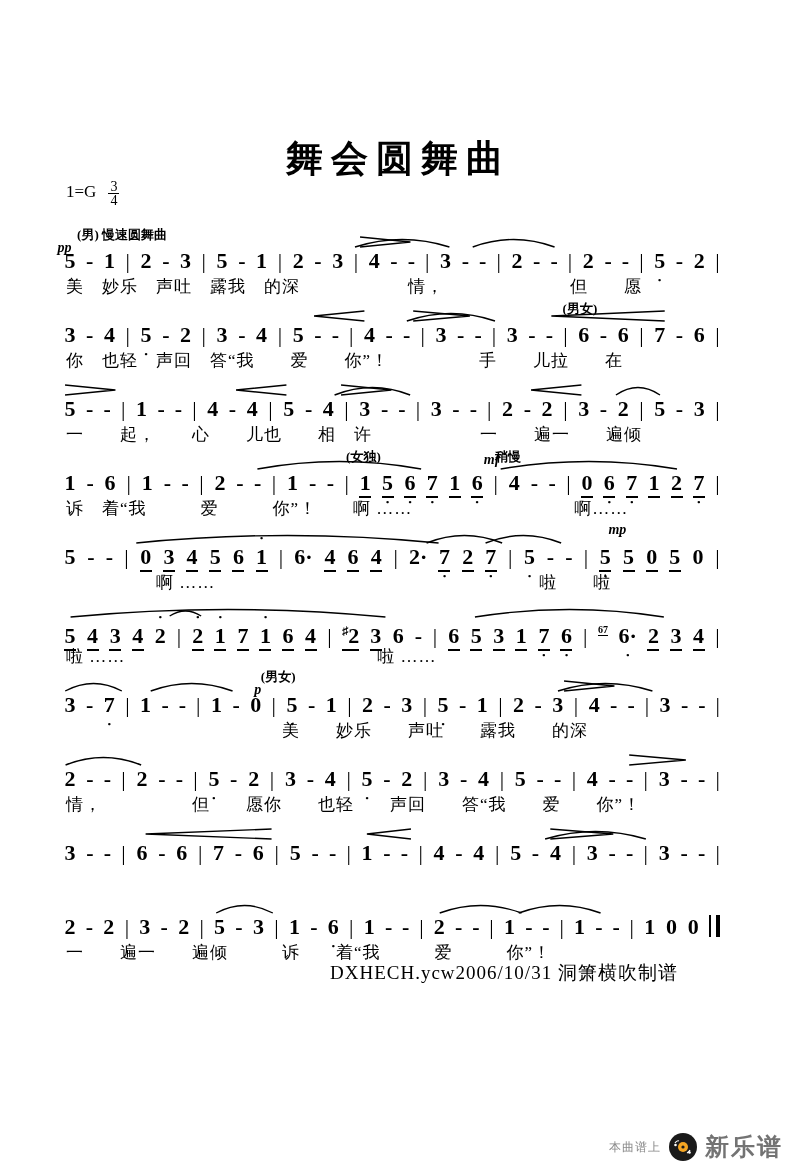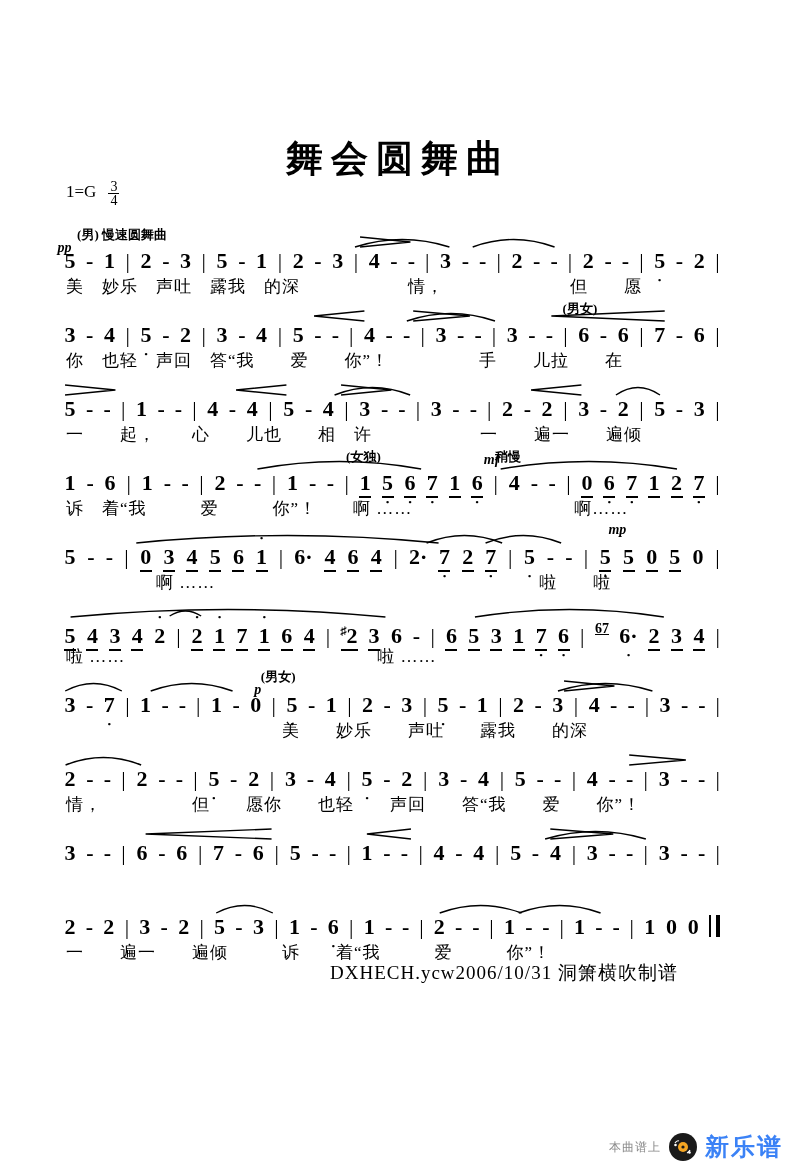--- a/index.html
+++ b/index.html
@@ -17,37 +17,37 @@
   .line{position:relative;height:74px;}
   .notes{position:absolute;top:20px;left:0;right:0;display:flex;justify-content:space-between;
          align-items:baseline;font-size:22px;font-weight:bold;line-height:26px;}
   .note{position:relative;display:inline-block;min-width:12px;text-align:center;}
   .note.eighth{border-bottom:2px solid #000;}
   .note.lo::after{content:"•";position:absolute;left:50%;transform:translateX(-50%);
                   bottom:-11px;font-size:9px;line-height:9px;}
   .note.hi::before{content:"•";position:absolute;left:50%;transform:translateX(-50%);
                    top:-10px;font-size:9px;line-height:9px;}
   .sharp{font-style:normal;font-size:12px;vertical-align:super;}
-  .grace{font-size:14px;font-weight:bold;transform:translateY(-10px);display:inline-block;
+  .grace{font-size:10px;font-weight:bold;transform:translateY(-10px);display:inline-block;
          border-bottom:1px solid #000;line-height:11px;}
   .bar{font-size:22px;font-weight:normal;}
   .bar.final{width:5px;height:22px;border-left:2px solid #000;border-right:4px solid #000;
              display:inline-block;align-self:center;margin-bottom:3px;}
   .dash{font-weight:bold;}
   .lyrics{position:absolute;top:47px;left:2px;right:0;font-size:17px;white-space:pre;
           letter-spacing:1px;}
   .ann{position:absolute;font-size:13px;white-space:pre;}
   .ann.dyn{font-style:italic;font-weight:bold;font-size:14px;}
   .ann.lab{font-size:13px;font-weight:bold;}
   .arc{position:absolute;height:12px;top:8px;overflow:visible;}
   .credit{position:absolute;top:960px;left:330px;font-size:19px;letter-spacing:1px;}
   .watermark{position:absolute;right:14px;bottom:10px;display:flex;align-items:center;gap:7px;
              font-family:"Liberation Sans",sans-serif;}
   .wm-prefix{font-size:12px;color:#8a8a8a;letter-spacing:1px;}
-  .wm-brand{font-size:24px;font-weight:900;color:#3b82f6;letter-spacing:2px;}
+  .wm-brand{font-size:24px;font-weight:900;color:#737373;letter-spacing:2px;}
 </style>
 </head>
 <body>
 
 <div class="page">
   <div class="title">舞会圆舞曲</div>
 
   <div class="keytime">
     <span>1=G</span>
     <span class="frac">

